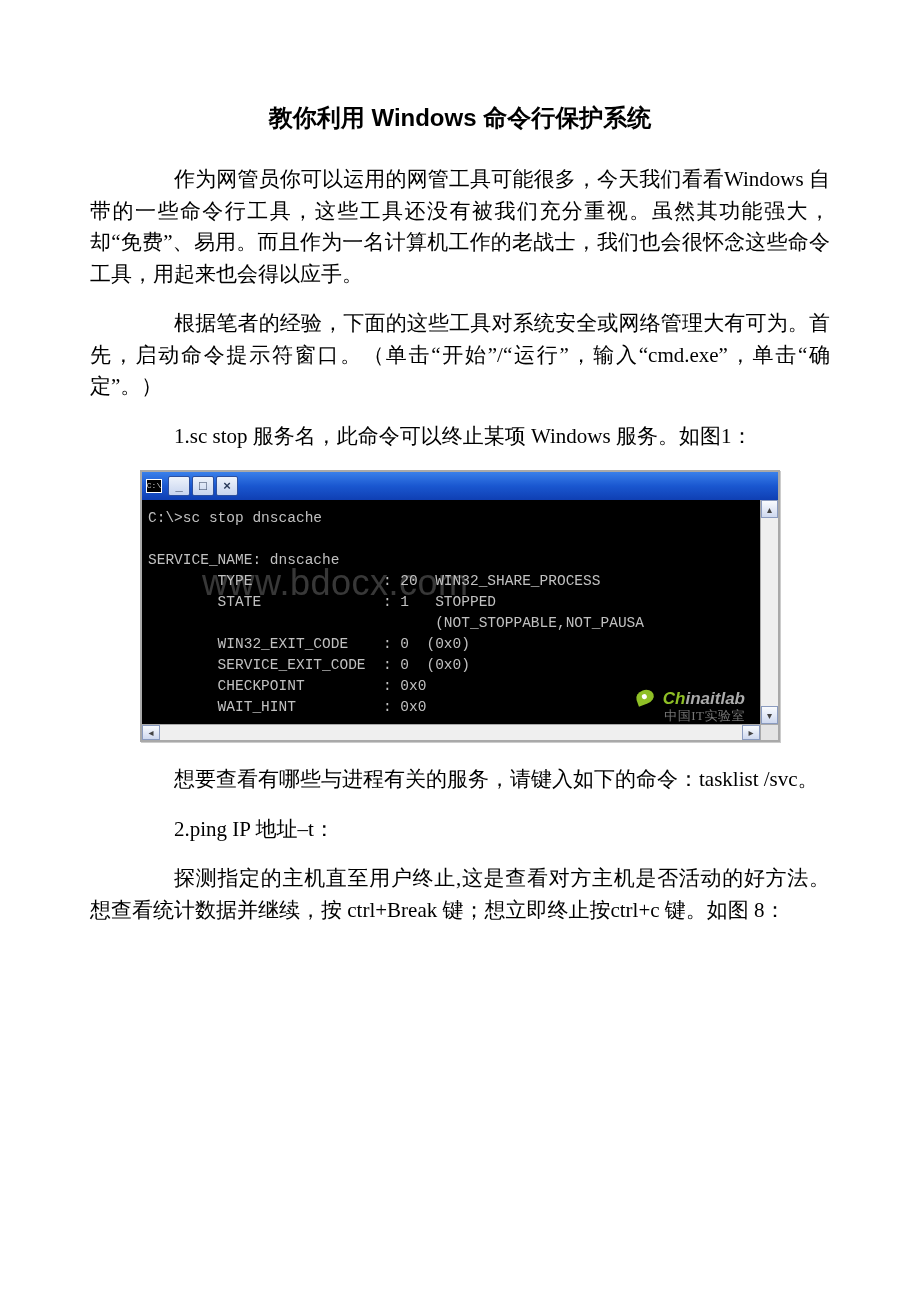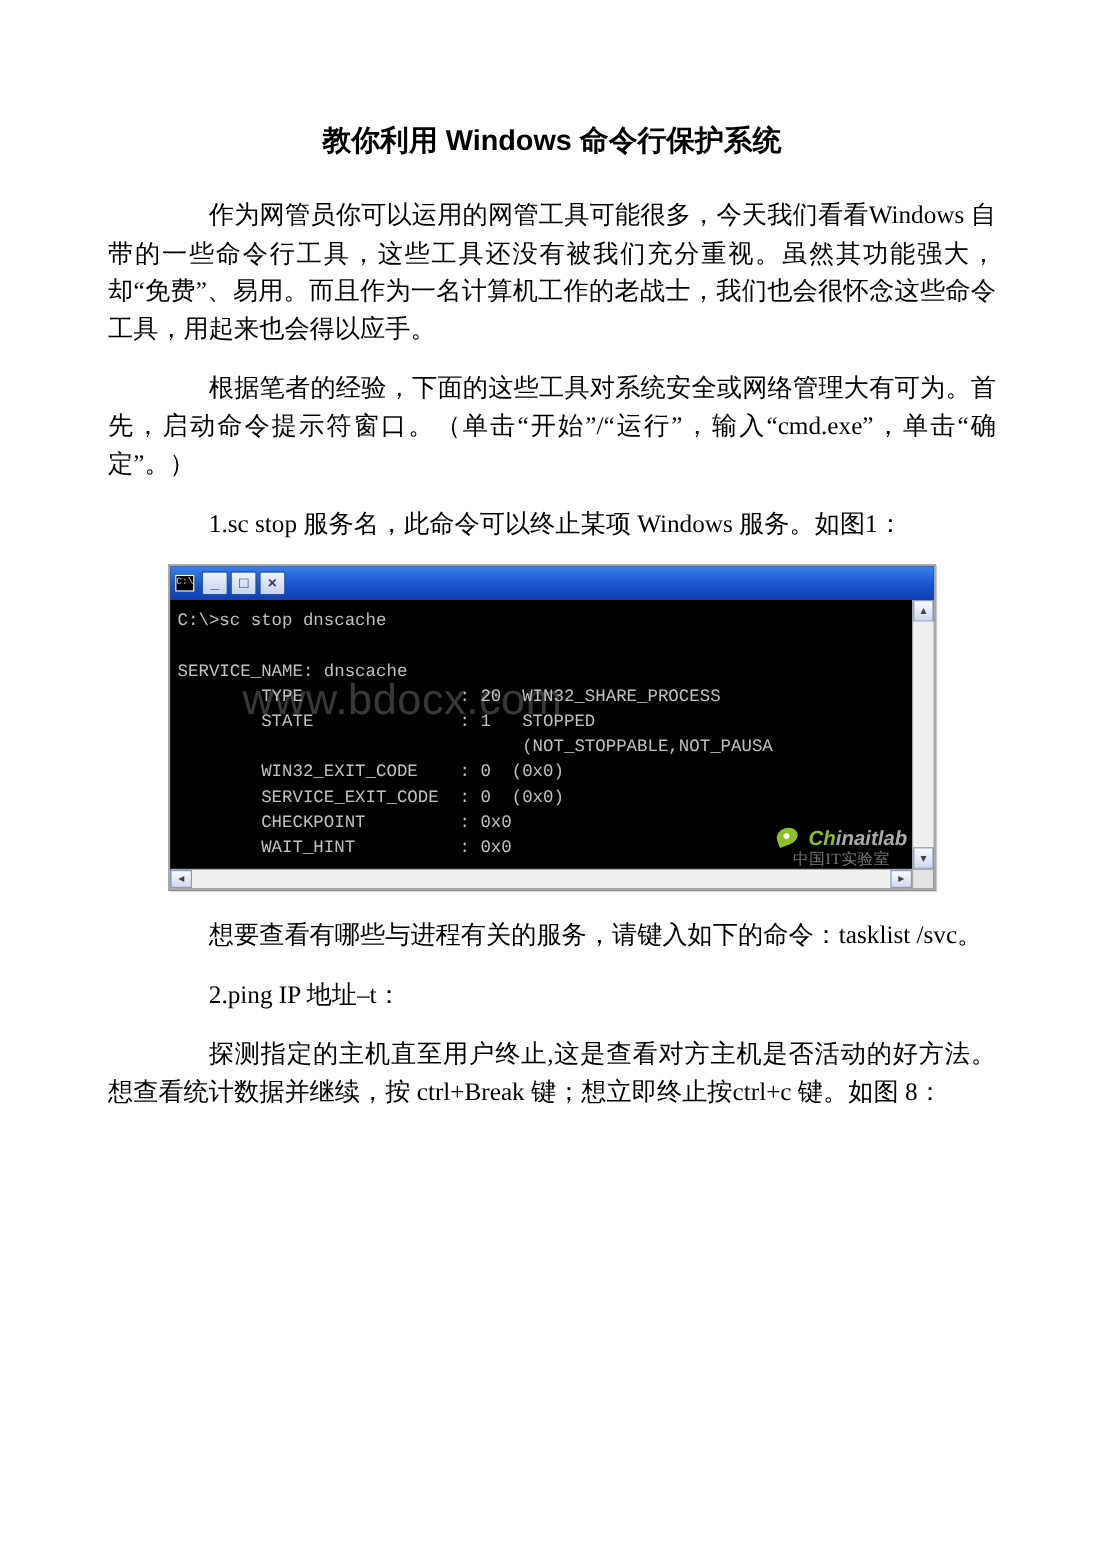--- a/index.html
+++ b/index.html
@@ -134,23 +134,23 @@
       top: 84px;
       left: 60px;
       font-size: 36px;
       color: rgba(200,200,200,0.28);
       font-family: Arial, sans-serif;
       pointer-events: none;
       letter-spacing: 0.5px;
     }
     .brand {
       position: absolute;
-      right: 22px;
+      right: 33px;
       bottom: 18px;
-      text-align: center;
+      text-align: right;
       line-height: 1.0;
     }
     .brand-leaf {
       width: 18px; height: 14px; background:#8fbf26; border-radius: 50% 50% 50% 0;
       display:inline-block; transform: rotate(-20deg); margin-right:4px;
       position: relative;
     }
     .brand-leaf::after {
       content:""; position:absolute; width:5px; height:5px; background:#fff; border-radius:50%;
       top:4px; left:6px;

